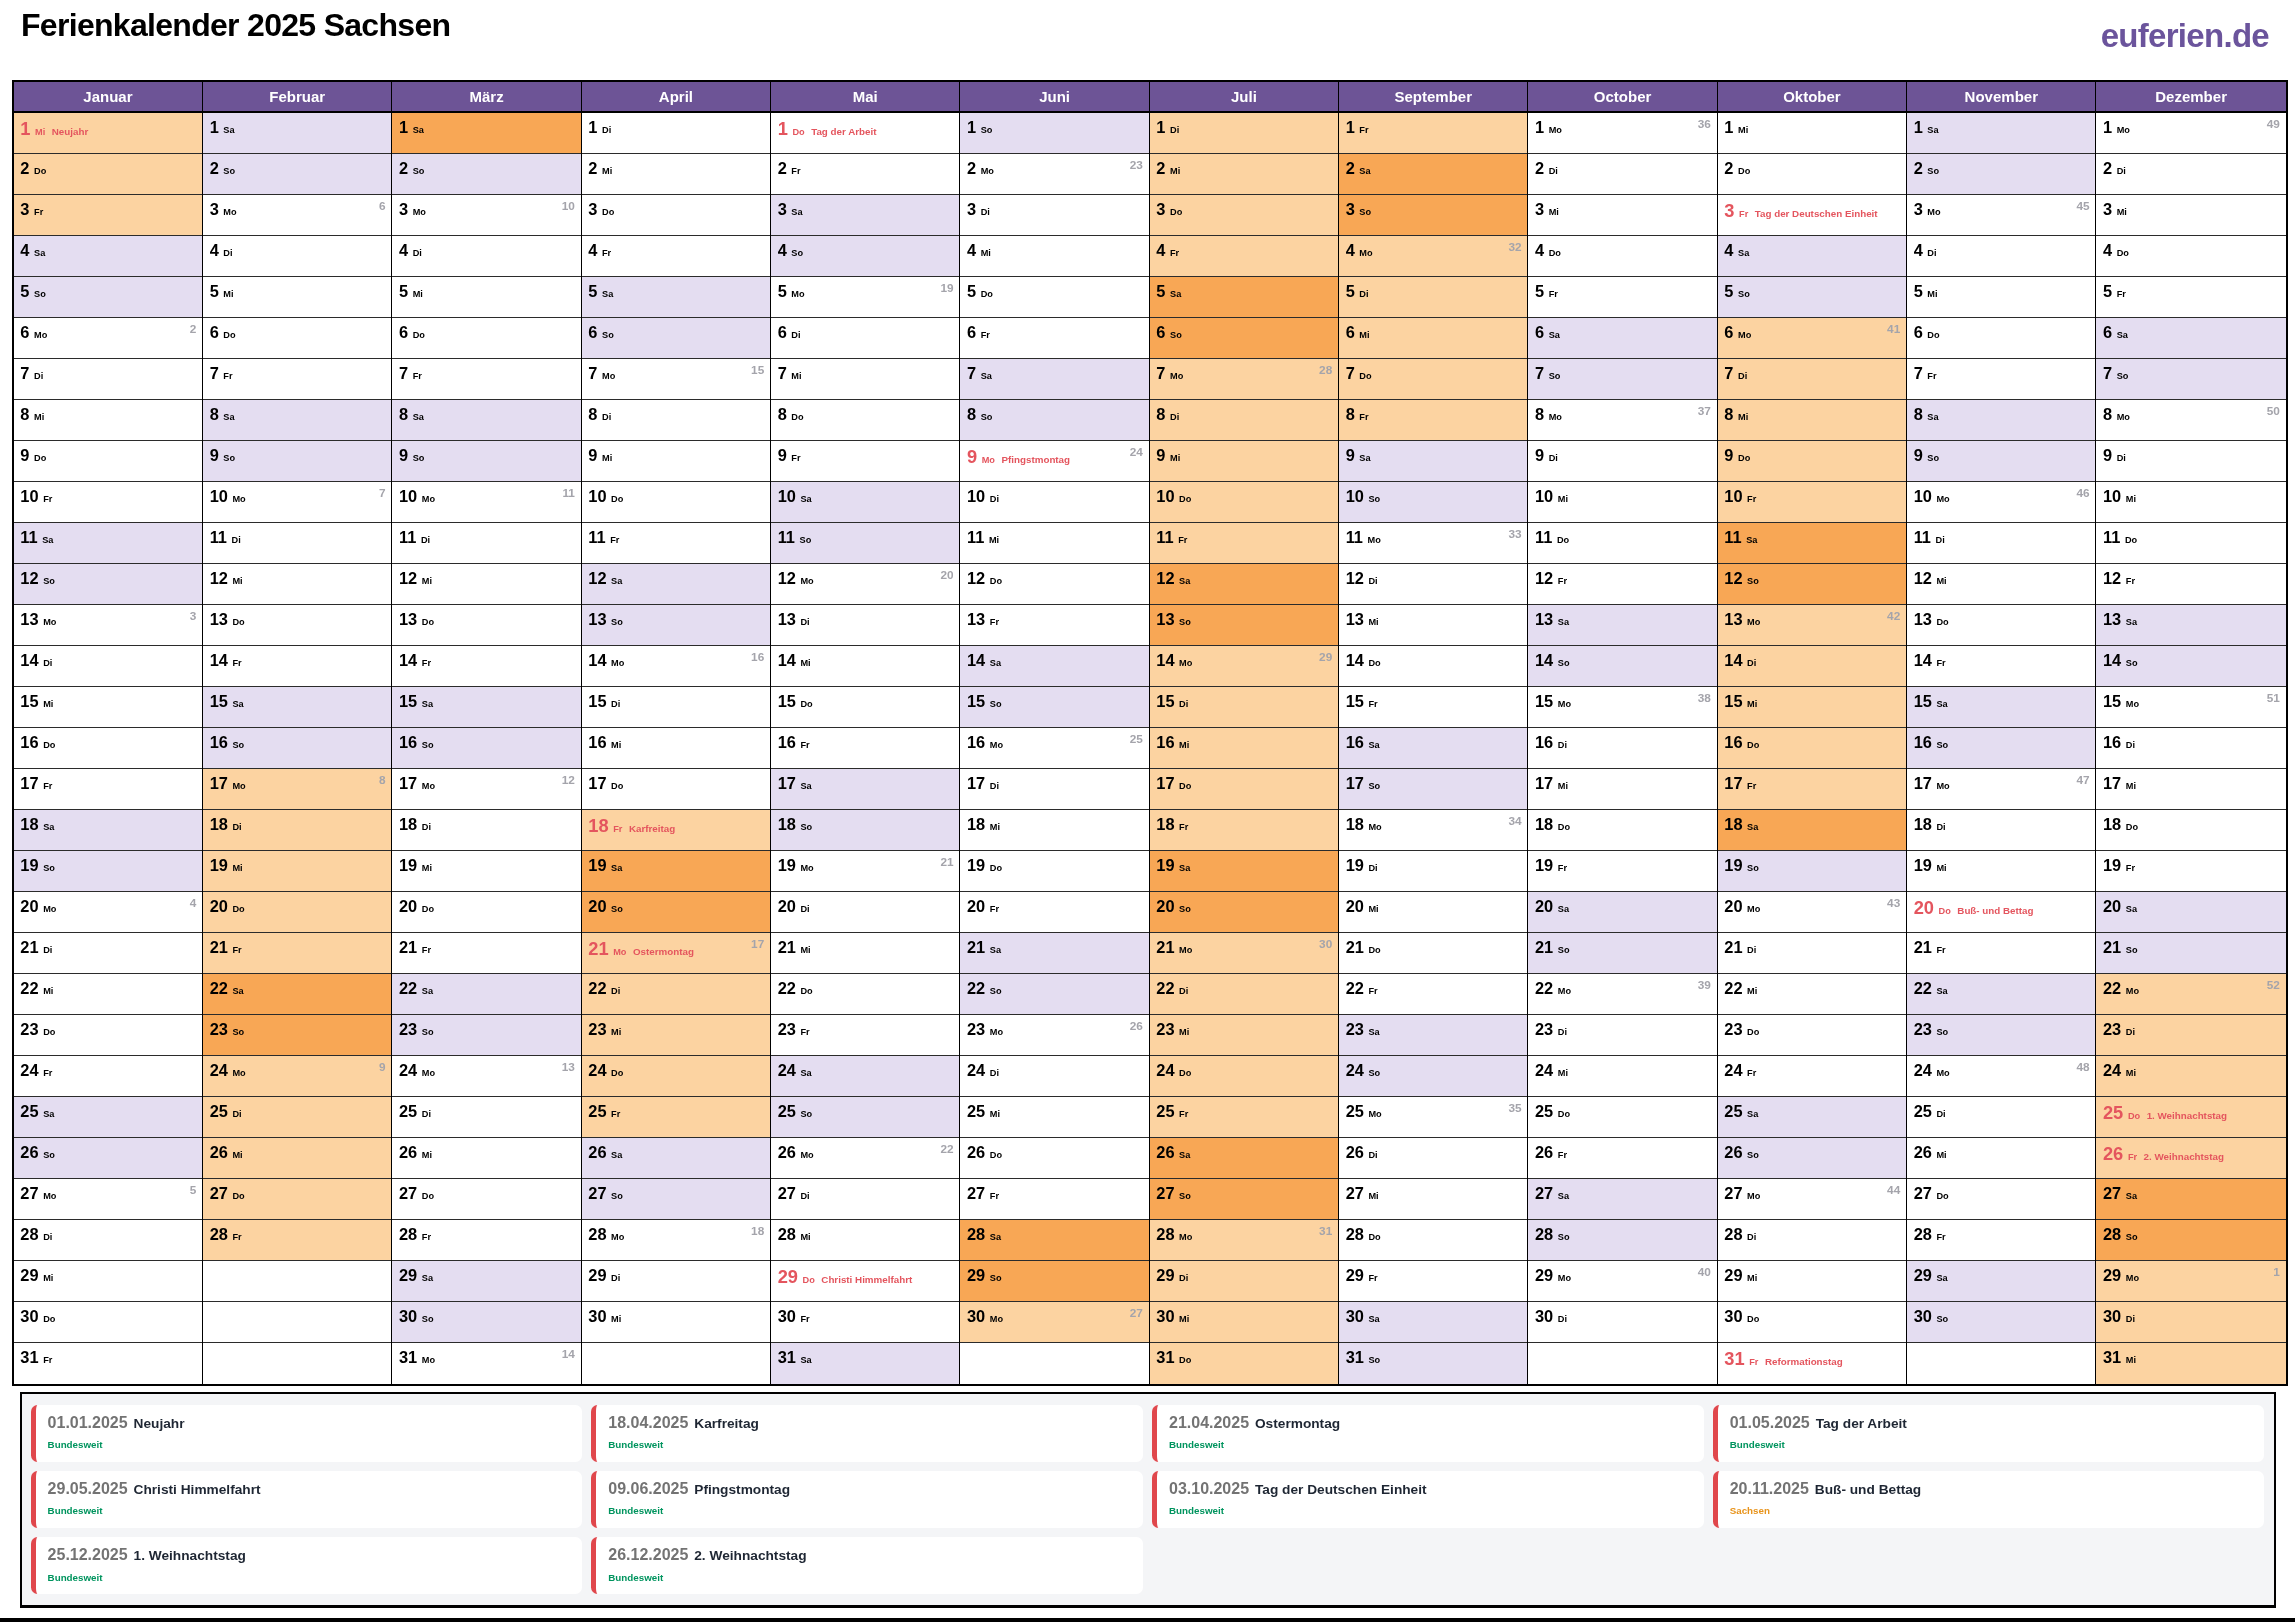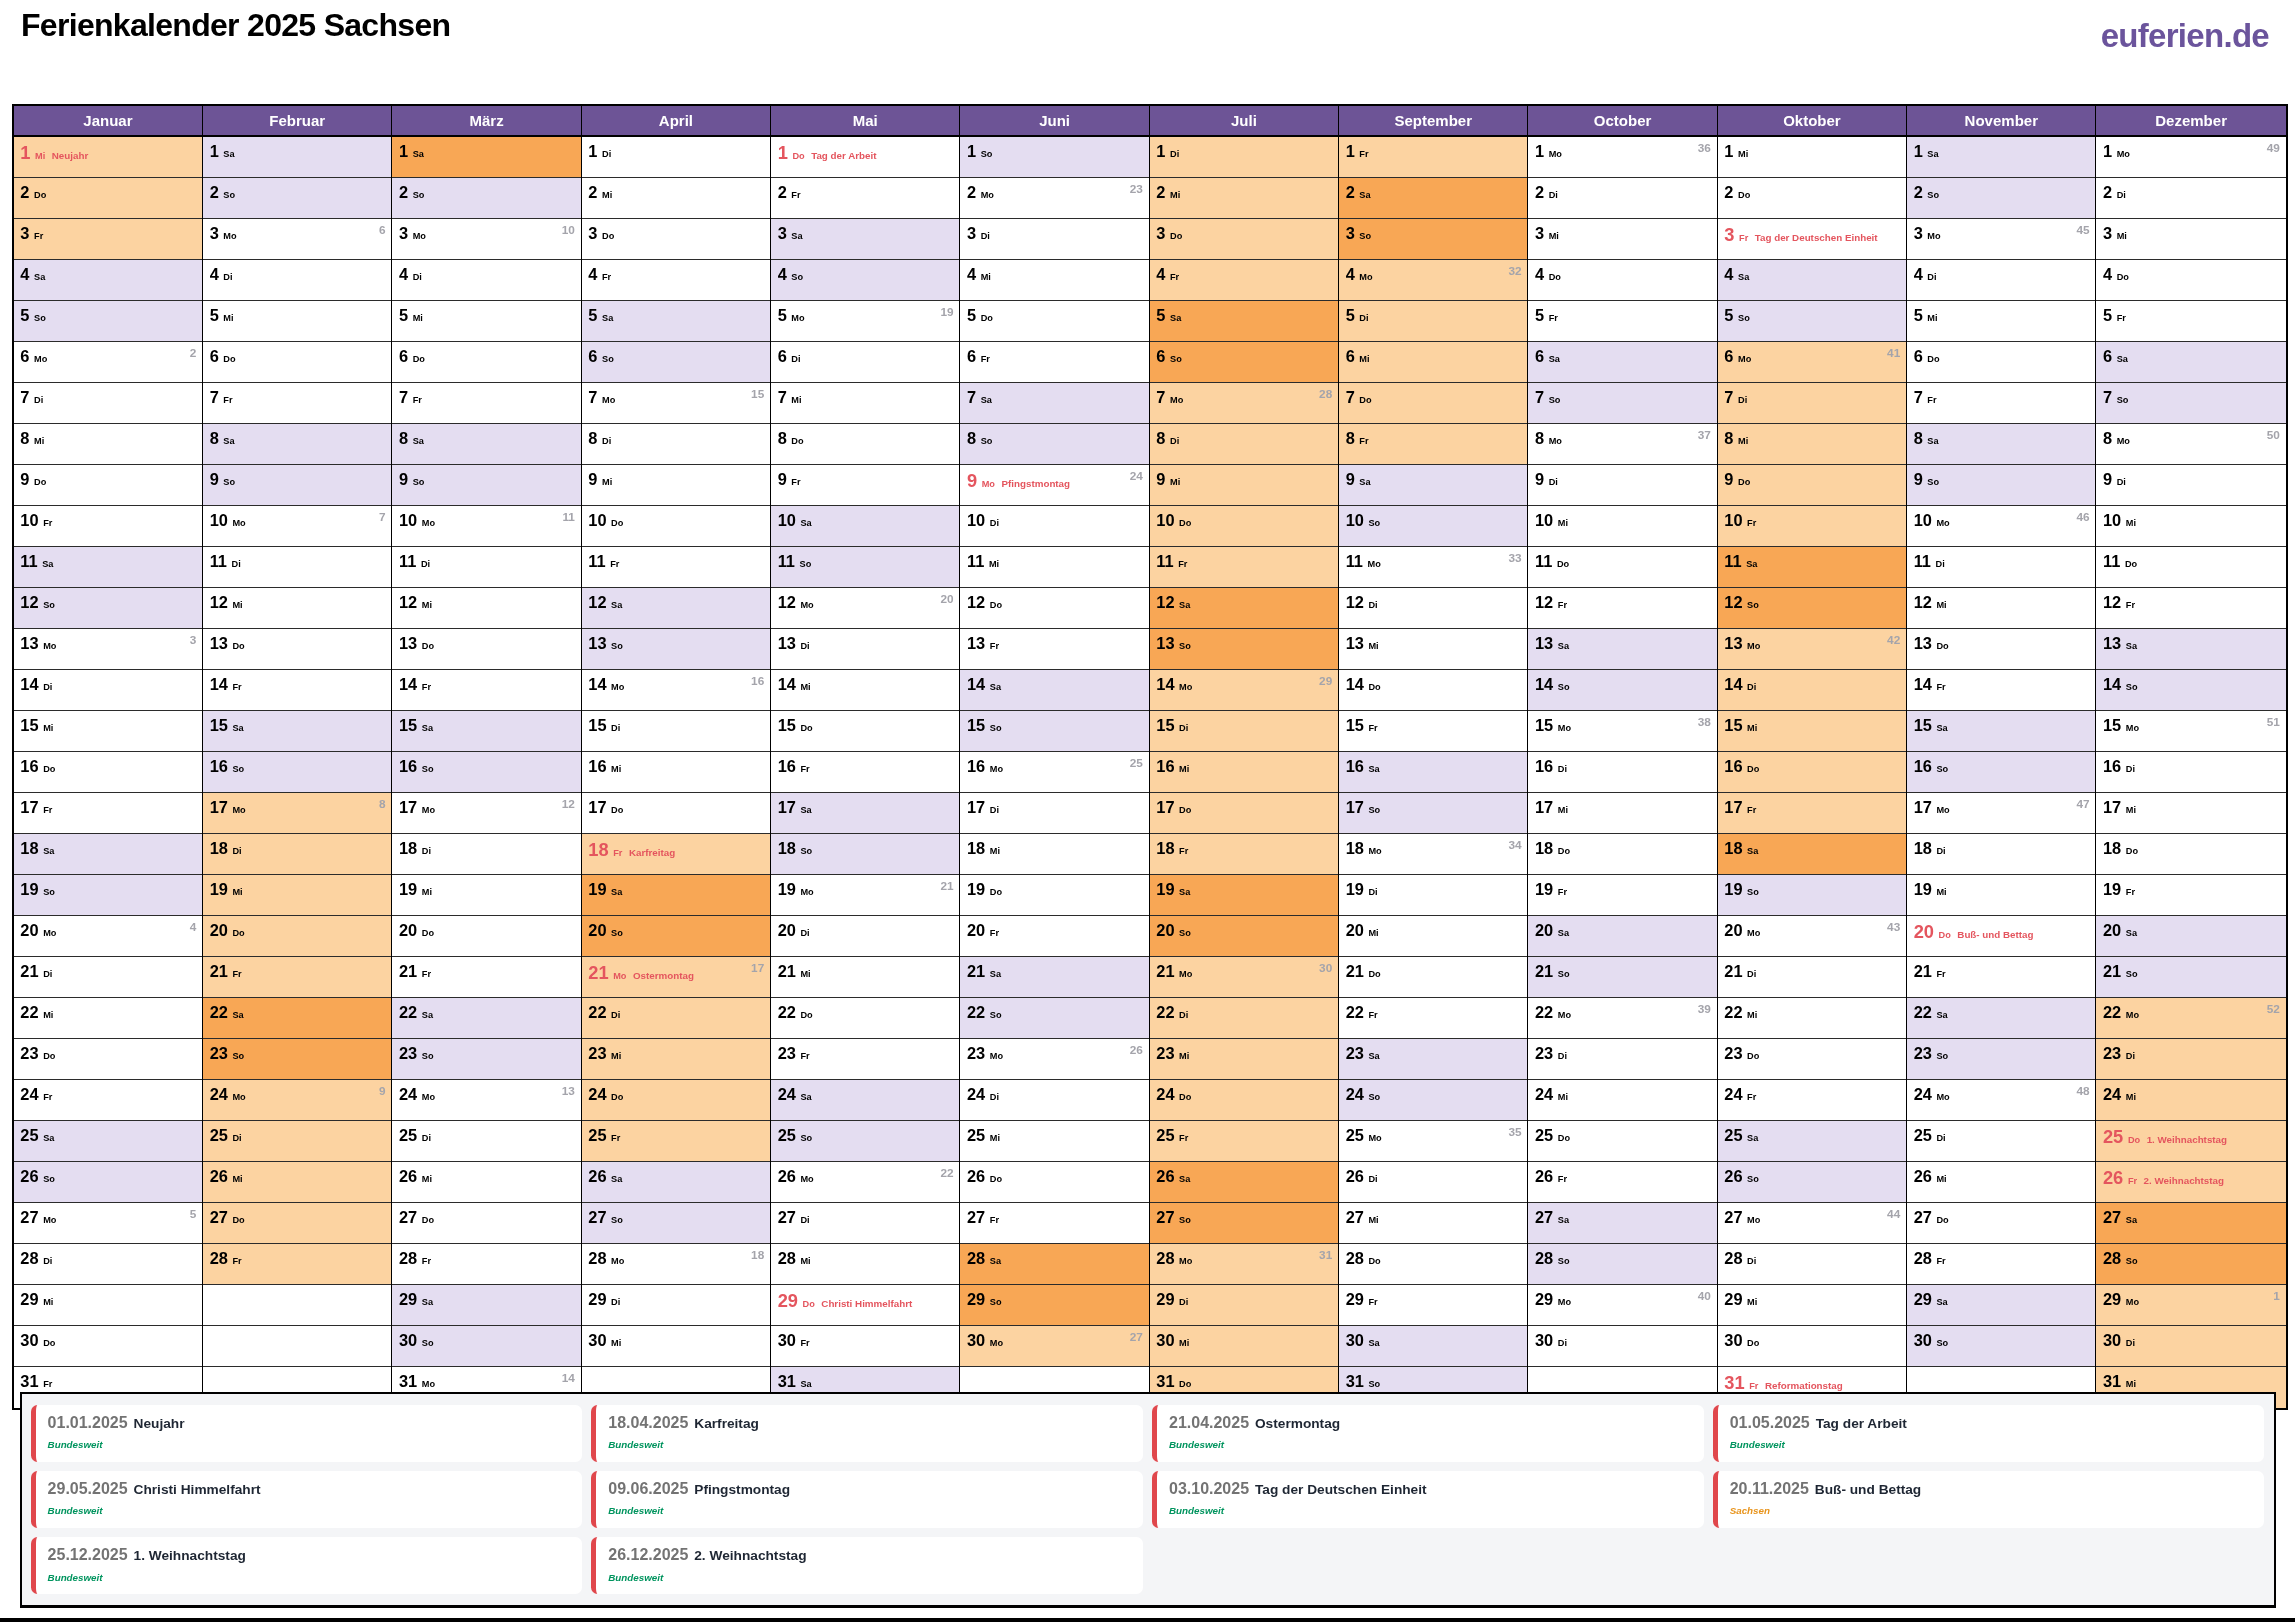--- a/index.html
+++ b/index.html
@@ -13,21 +13,21 @@
     font-size:32px;font-weight:bold;color:#000;letter-spacing:-0.7px;
   }
   .site-logo{
     position:absolute;right:26px;top:17px;
     font-size:33px;font-weight:bold;color:#6b549c;letter-spacing:-0.7px;text-align:center;
   }
   
   .cal{
     position:absolute;left:11.8px;top:80px;width:2272px;
     border:2px solid #000;background:#0f766e;
-    display:grid;grid-template-columns:repeat(12,1fr);margin-top:24px;
+    display:grid;grid-template-columns:repeat(12,1fr);
   }
   .mcol{border-right:1.3px solid #000;min-width:0;}
   .mcol:last-child{border-right:none;}
   .mhead{
     height:29.4px;background:#6d5496;color:#fff;font-weight:bold;font-size:15px;
     display:flex;align-items:center;justify-content:center;
     border-bottom:2px solid #000;
   }
   .cell{
     height:41px;position:relative;box-sizing:border-box;
@@ -54,21 +54,21 @@
     padding:10.5px 9.2px;display:grid;grid-template-columns:repeat(4,1fr);
     grid-auto-rows:1fr;gap:9.2px;
   }
   .lcard{
     background:#fff;border-radius:6.5px;border-left:5.9px solid #e0474c;
     padding:9.2px 11.8px;min-height:46px;box-sizing:border-box;
   }
   .ldate{color:#737373;font-weight:bold;font-size:16px;text-align:center;}
   .lname{color:#1e2633;font-weight:bold;font-size:13.7px;margin-left:5.9px;}
   .lregion{
-    font-style:italic;font-weight:bold;font-size:9.8px;margin-top:6.5px;line-height:1.45;
+    font-weight:bold;font-size:9.8px;margin-top:6.5px;line-height:1.45;
     max-width:96%;white-space:normal;
   }
   .rc-green{color:#00945e;}
   .rc-orange{color:#e8941c;}
   .lcard-empty{background:transparent;border:none;}
   
   .footbar{position:absolute;left:0;bottom:0;width:2295px;height:5.2px;background:#000;}
 </style>
 </head>
 <body>

